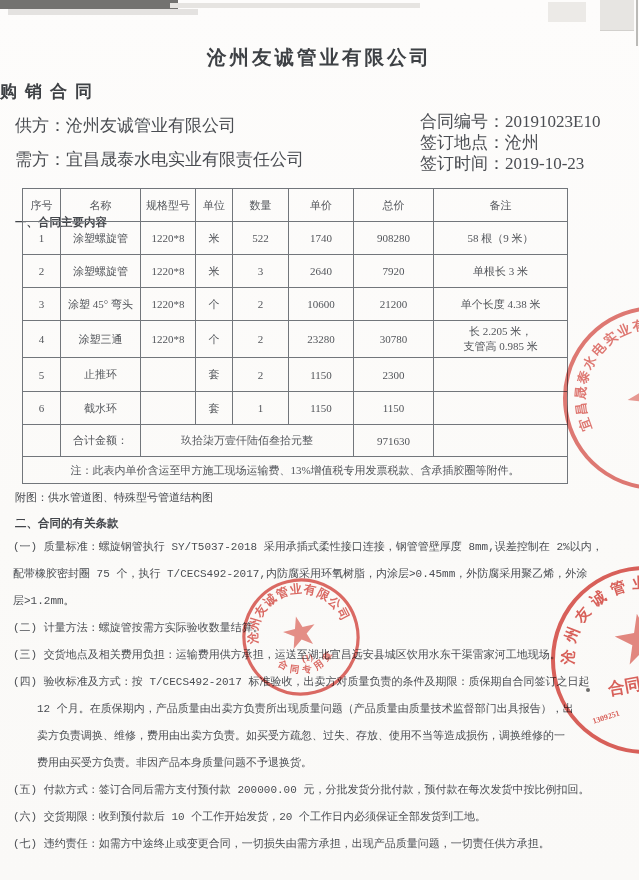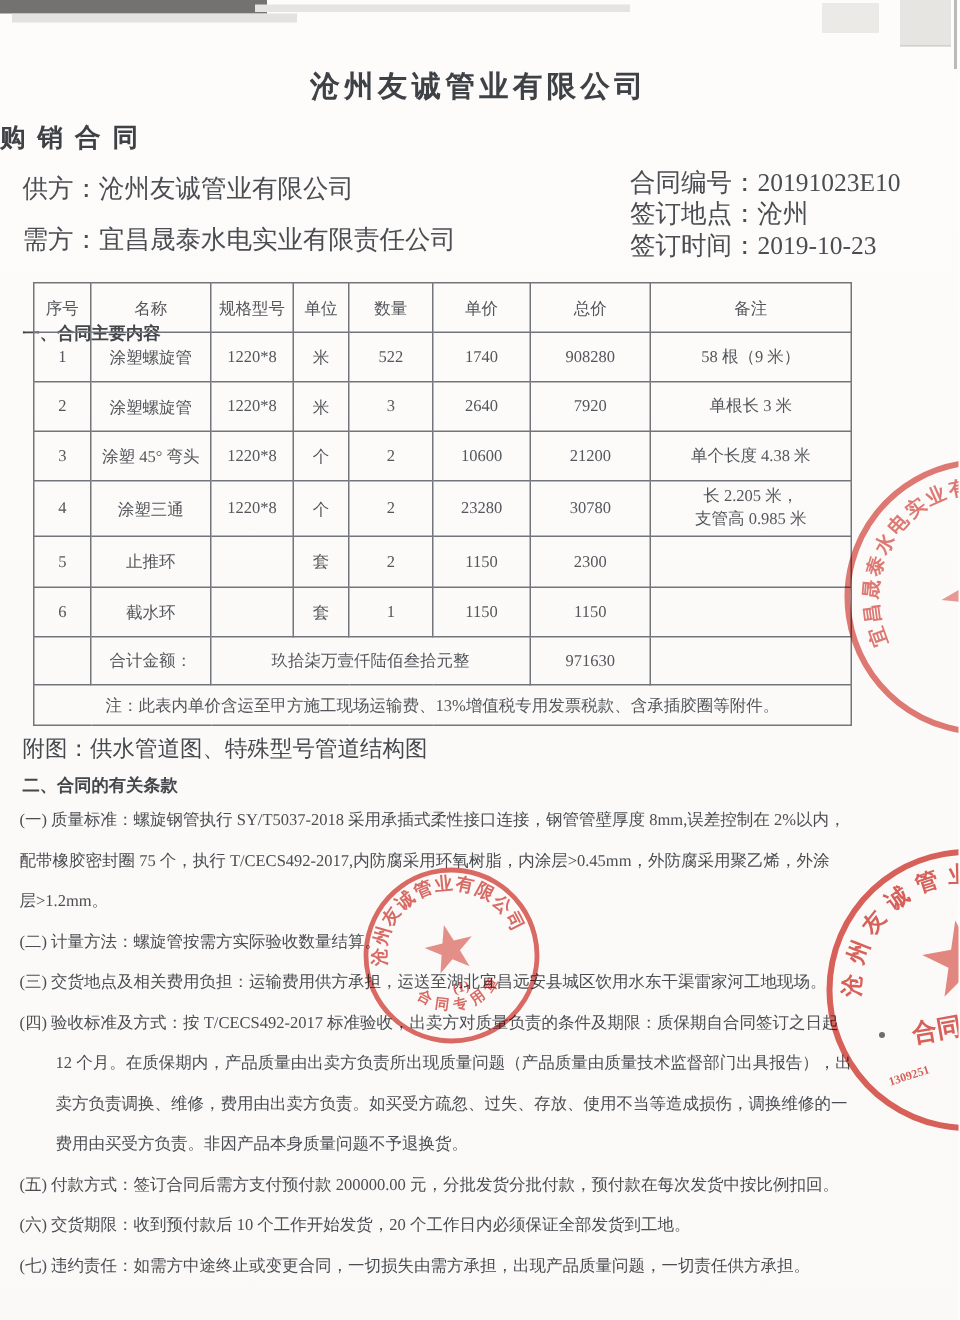--- a/index.html
+++ b/index.html
@@ -40,22 +40,22 @@
   table.items th,table.items td{
     border:1px solid #72767b;text-align:center;vertical-align:middle;
     padding:0 2px;font-weight:normal;overflow:hidden;
   }
   tr.hdr{height:33px;} tr.r1{height:33px;} tr.r2{height:33px;} tr.r3{height:33px;}
   tr.r4{height:37px;} tr.r5{height:34px;} tr.r6{height:33px;}
   tr.rt{height:32px;} tr.rn{height:27px;}
   td.remark{white-space:pre-line;line-height:1.35;}
   td.note-cell{text-align:left;padding-left:5px;font-size:11px;}
 
-  .attachment{position:absolute;left:15px;top:490px;font-size:15px;}
-  .clauses{position:absolute;left:13px;top:534px;width:618px;font-size:11px;color:#4a4d52;}
+  .attachment{position:absolute;left:15px;top:490px;font-size:11px;}
+  .clauses{position:absolute;left:13px;top:534px;width:618px;font-size:11px;color:#4a4d52;font-family:Liberation Mono, monospace;}
   .clause-line{height:27px;line-height:27px;white-space:nowrap;}
   .clause-line.ind{padding-left:24px;}
 
   
   .seal{position:absolute;mix-blend-mode:multiply;pointer-events:none;}
   .seal-buyer{left:555px;top:298px;opacity:.72;}
   .seal-mid{left:236px;top:572px;opacity:.8;}
   .seal-right{left:545px;top:560px;opacity:.85;}
   .seal text{font-family:"Liberation Serif","DejaVu Serif",serif;font-weight:600;}
   .dot{position:absolute;left:586px;top:688px;width:4px;height:4px;border-radius:50%;background:#4a4a48;opacity:.8;}

